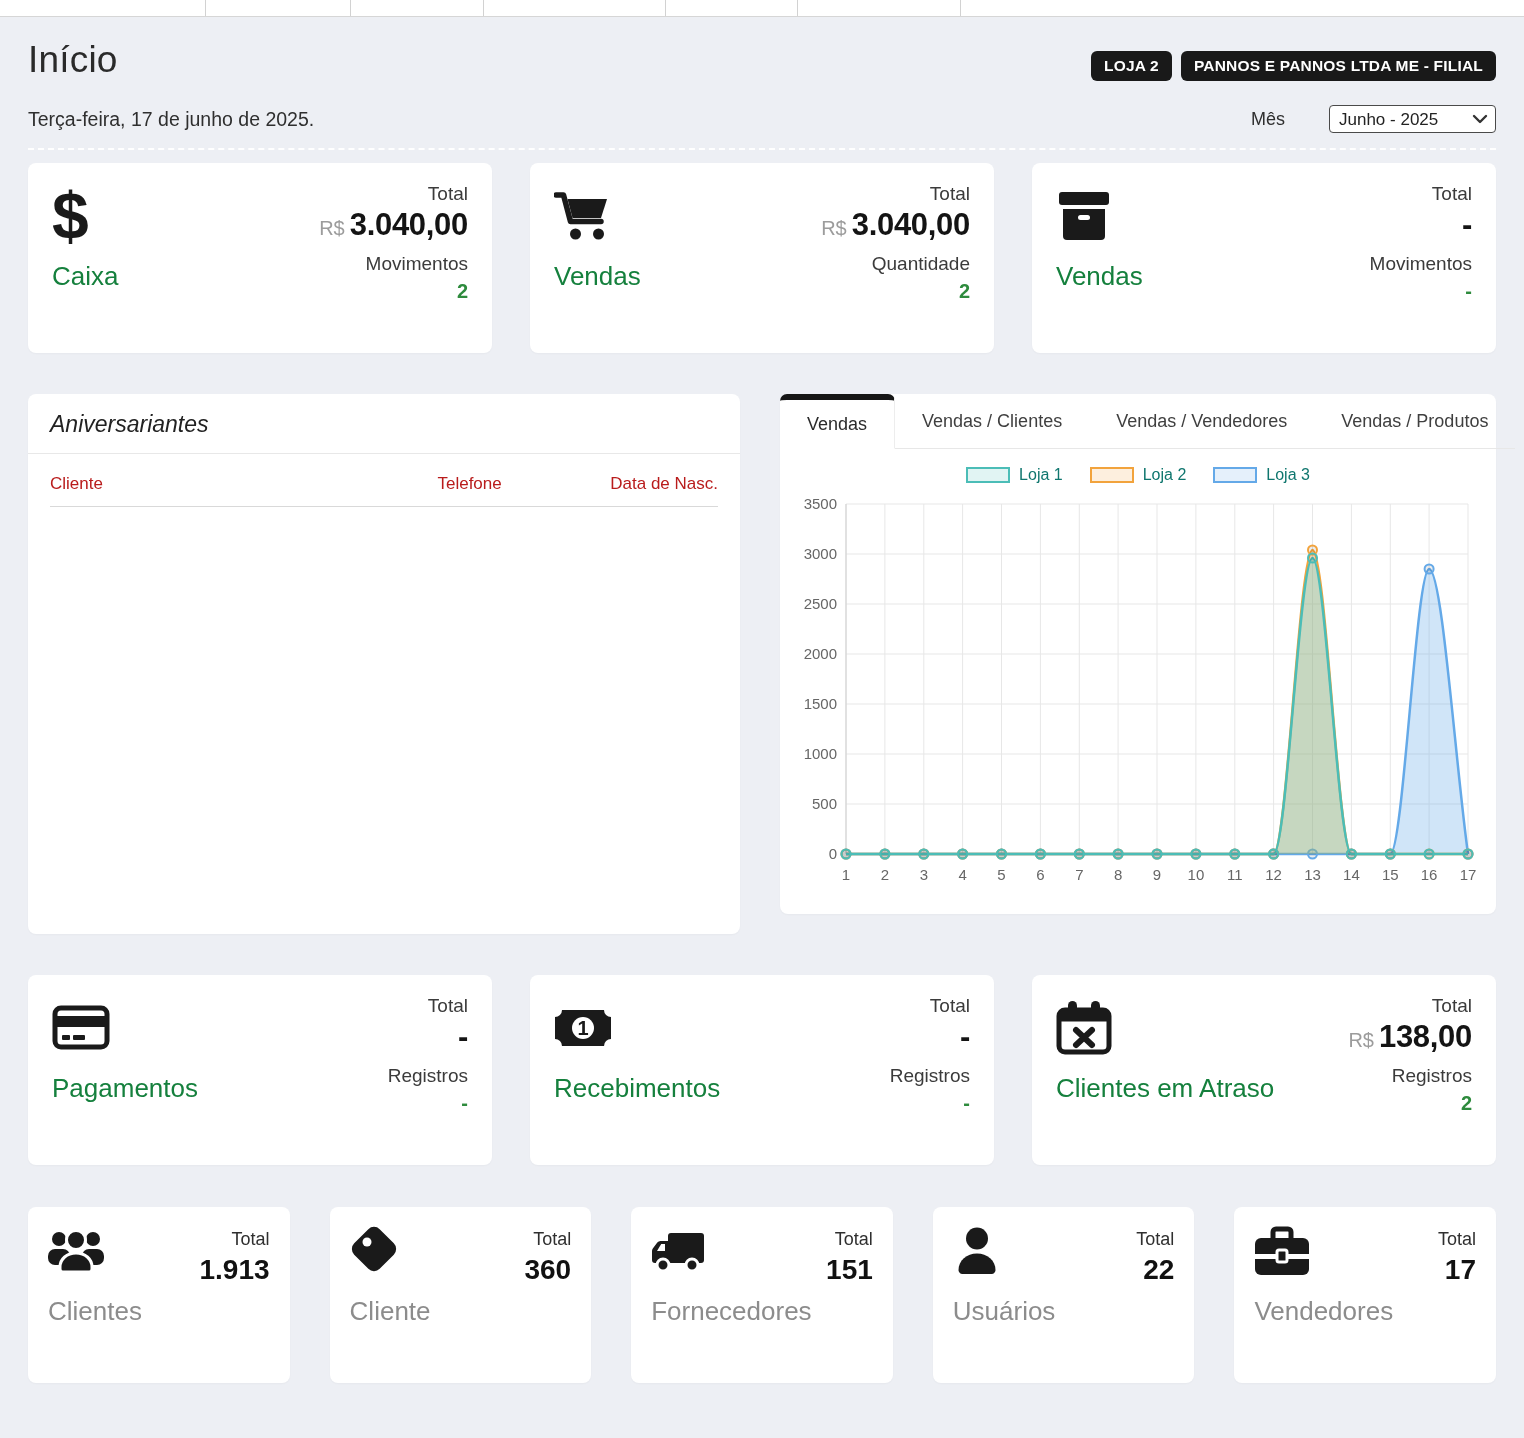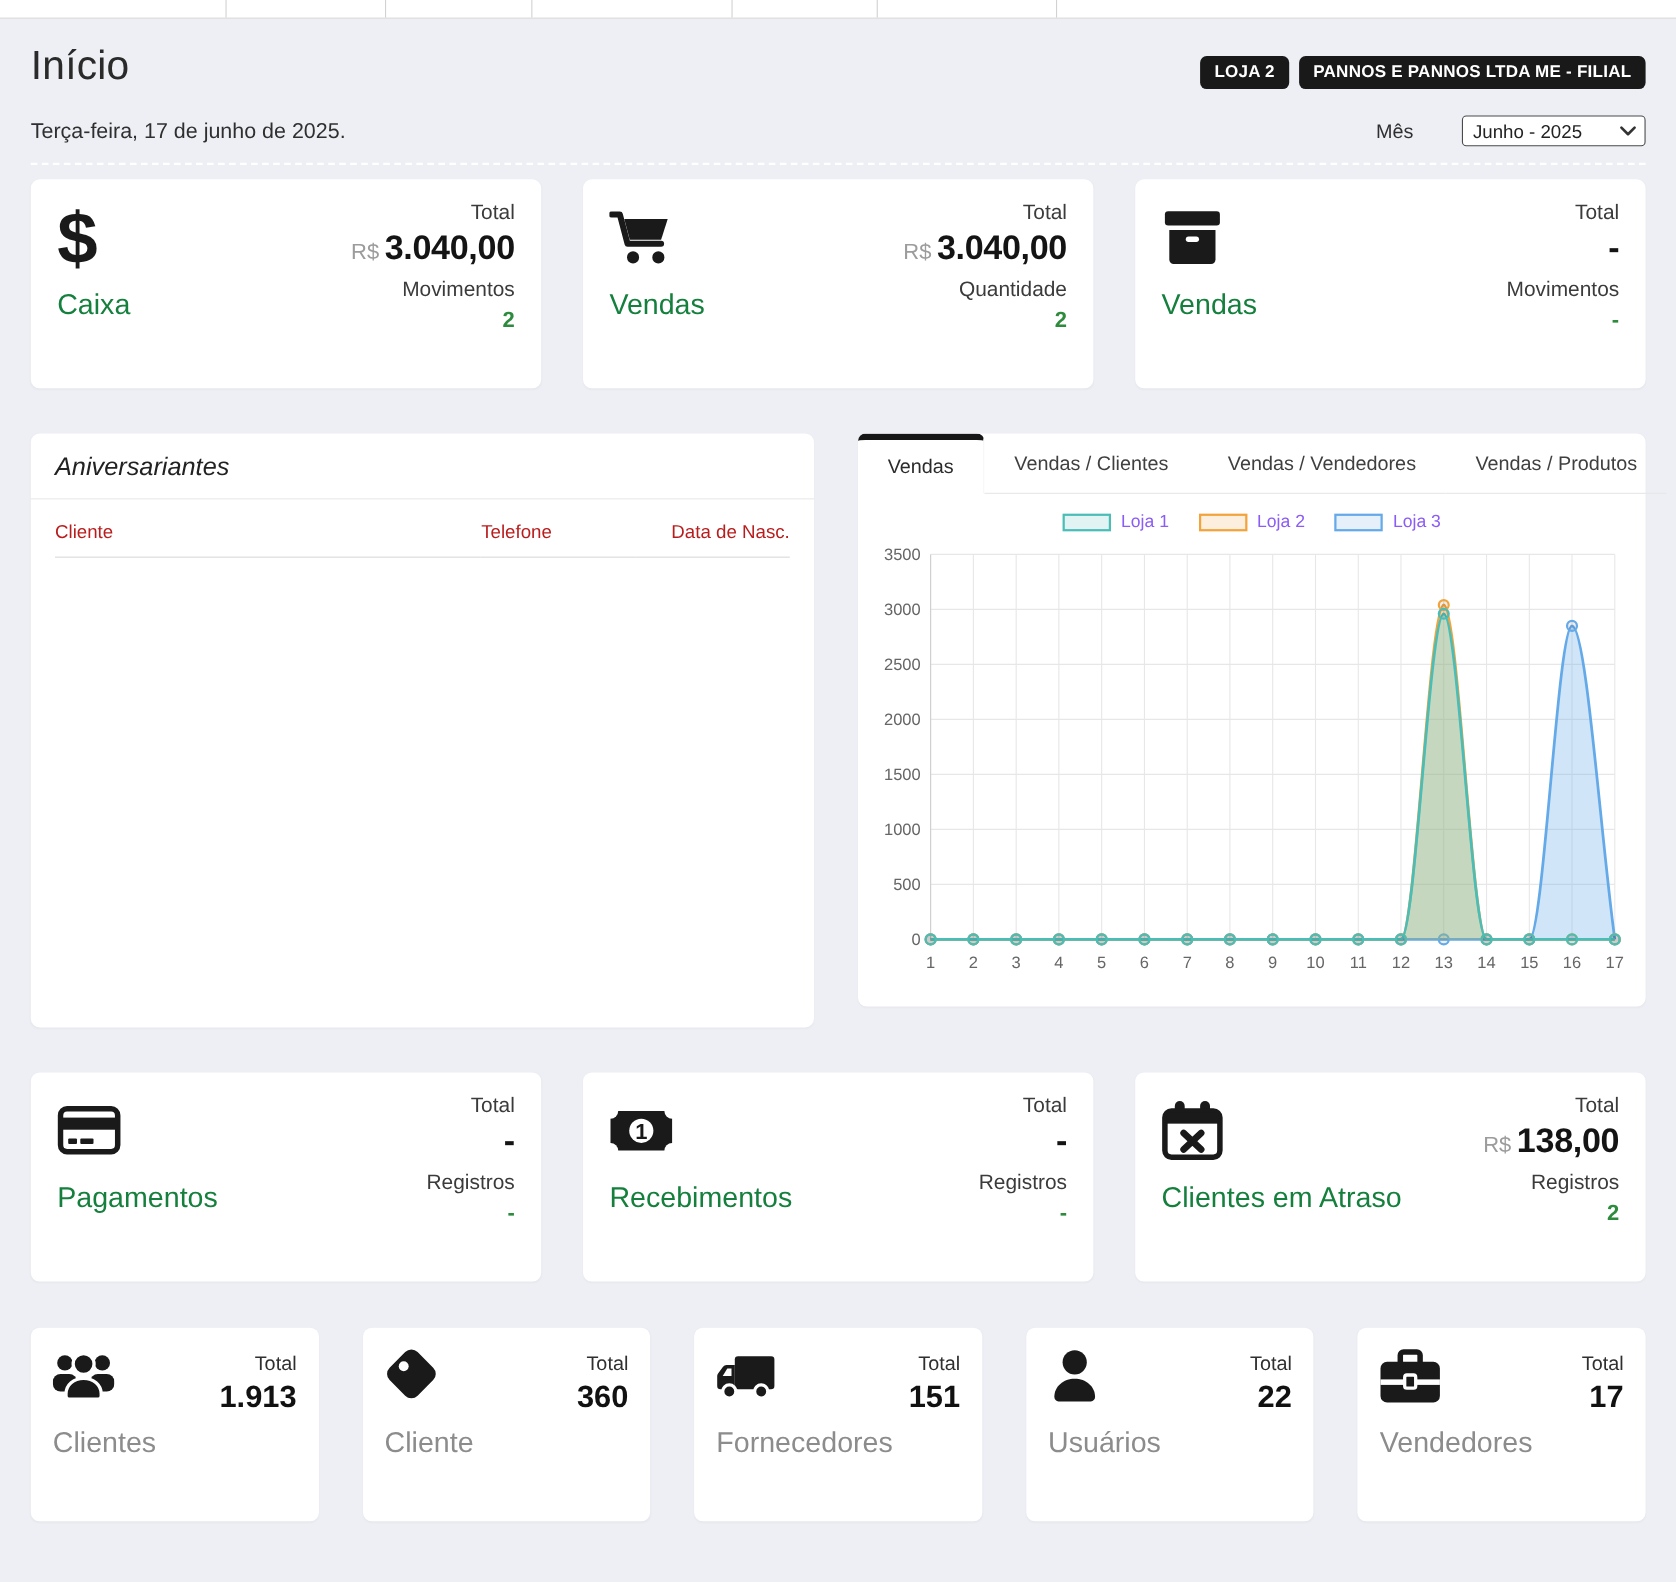--- a/index.html
+++ b/index.html
@@ -52,21 +52,21 @@
   .anivers-table th.col-right { text-align:right; }
 
   .chart-panel { width:716px; background:#fff; border-radius:8px; box-shadow:0 1px 2px rgba(0,0,0,0.03); }
   .tabs { display:flex; }
   .tab { height:55px; display:flex; align-items:center; padding:0 27px; font-size:18px; color:#3f3f3f; border-bottom:1px solid #e7e7e7; cursor:pointer; white-space:nowrap; }
   .tab.active { border-top:6px solid #161616; border-bottom:1px solid transparent; border-right:1px solid #ededed; border-radius:7px 7px 0 0; color:#2b2b2b; }
   .tabs .tab-fill { flex:1; border-bottom:1px solid #e7e7e7; }
   .legend { display:flex; justify-content:center; align-items:center; gap:27px; margin-top:17px; }
   .legend-item { display:flex; align-items:center; cursor:pointer; }
   .legend-box { display:inline-block; width:44px; height:16px; border:2px solid; }
-  .legend-label { font-size:16px; color:#8b5cf6; margin-left:9px; }
+  .legend-label { font-size:16px; color:#0f766e; margin-left:9px; }
   .chart-svg-wrap { padding:4px 6px 8px 10px; }
   svg text { font-family:"Liberation Sans", sans-serif; }
 
   
   .summary-row { display:flex; gap:40px; margin-top:42px; padding-bottom:48px; }
   .sum-card { flex:1; height:176px; background:#fff; border-radius:8px; padding:16px 20px; box-shadow:0 1px 2px rgba(0,0,0,0.03); }
   .sum-head { display:flex; justify-content:space-between; align-items:flex-start; }
   .sum-icon { height:56px; display:flex; align-items:center; }
   .sum-right { text-align:right; }
   .sum-total-label { font-size:18px; color:#2f2f2f; margin-top:6px; }

